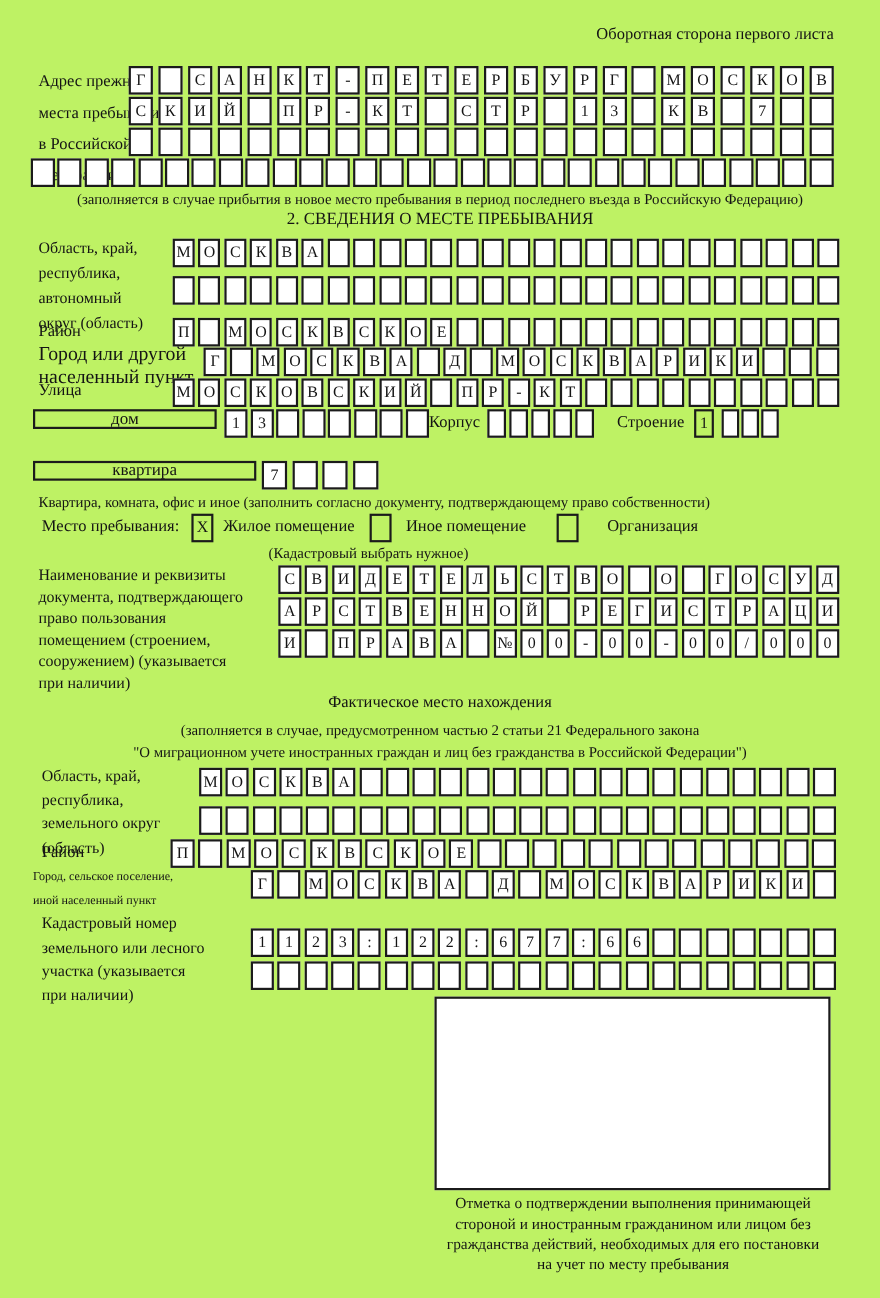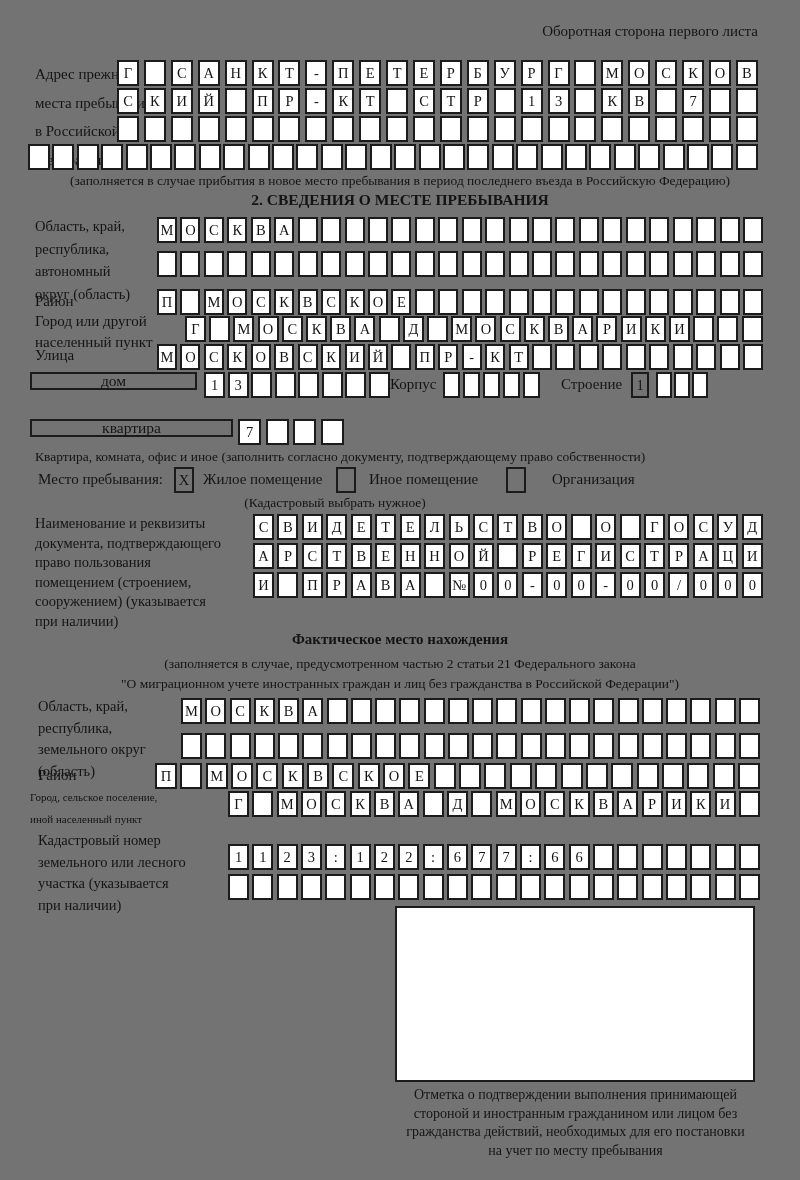--- a/index.html
+++ b/index.html
@@ -1,24 +1,24 @@
 <!DOCTYPE html>
 <html><head>
 <meta charset="utf-8">
 <style>
   *{margin:0;padding:0;box-sizing:border-box}
   html,body{background:#fff}
-  #form{position:relative;width:800px;height:1180px;background:#737373;
+  #form{position:relative;width:800px;height:1180px;background:#bef264;
         font-family:"Liberation Serif","DejaVu Serif",serif;color:#141414;overflow:hidden}
   .abs{position:absolute}
   .lbl{font-size:15px;white-space:nowrap}
   .lline{white-space:nowrap}
   .note{font-size:13.5px;white-space:nowrap}
   .ctr{width:800px;left:0;text-align:center}
-  .ttl{font-weight:bold;font-size:15.5px}
+  .ttl{font-weight:normal;font-size:15.5px}
   .crow{position:absolute;display:flex;justify-content:space-between;height:26px}
   .cell{flex:none;width:21px;height:26px;border:2px solid #1b1b1b;background:#fff;
         display:flex;align-items:center;justify-content:center;
         font-size:14.5px;line-height:1;font-family:inherit}
   .w22 .cell{width:22px}
   .w20 .cell{width:20px}
   .w17 .cell{width:17px}
   .w16 .cell{width:16px}
   .w23 .cell{width:23px}
   .onecell{position:absolute;width:20px;height:26px;border:2px solid #1b1b1b;
@@ -240,21 +240,21 @@
       <div class="cell"></div>
       <div class="cell"></div>
       <div class="cell"></div>
       <div class="cell"></div>
       <div class="cell"></div>
       <div class="cell"></div>
       <div class="cell"></div>
       <div class="cell"></div>
     </div>
 
-  <div class="abs" style="left:35px;top:311px;font-size:15px;line-height:21px">
+  <div class="abs" style="left:35px;top:311px;font-size:18px;line-height:21px">
     <div class="lline">Город или другой</div>
     <div class="lline">населенный пункт</div>
   </div>
   <div class="crow w21" style="left:185px;top:316px;width:578px">
       <div class="cell">Г</div>
       <div class="cell"></div>
       <div class="cell">М</div>
       <div class="cell">О</div>
       <div class="cell">С</div>
       <div class="cell">К</div>

